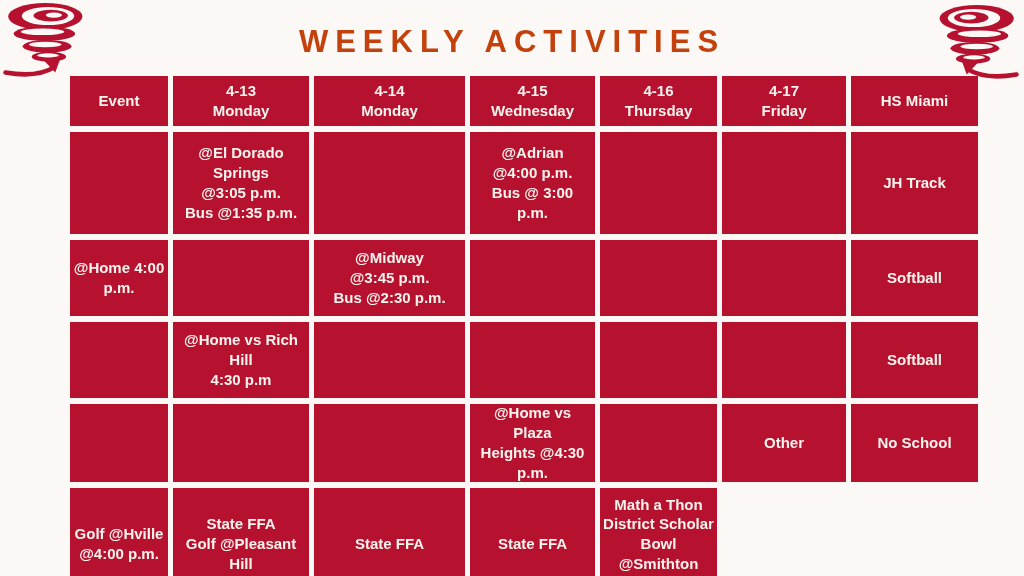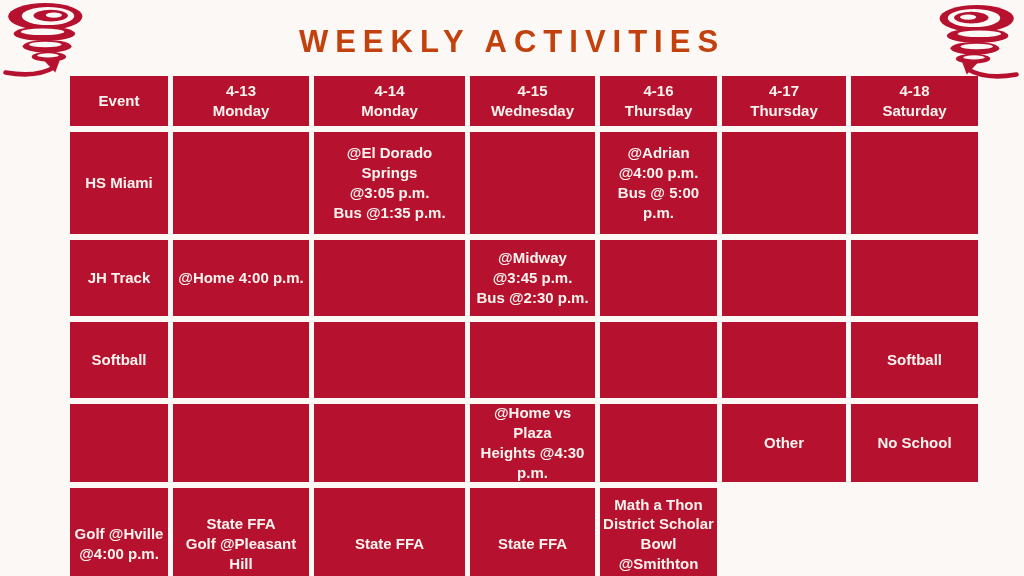--- a/index.html
+++ b/index.html
@@ -105,49 +105,49 @@
     <div class="cell hdr">Event</div>
     <div class="cell hdr">4-13
 Monday</div>
     <div class="cell hdr">4-14
 Monday</div>
     <div class="cell hdr">4-15
 Wednesday</div>
     <div class="cell hdr">4-16
 Thursday</div>
     <div class="cell hdr">4-17
-Thursday</div>
-    <div class="cell hdr">4-18
-Saturday</div>
+Friday</div>
 
     <div class="cell">HS Miami</div>
     <div class="cell"></div>
     <div class="cell">@El Dorado Springs
 @3:05 p.m.
 Bus @1:35 p.m.</div>
     <div class="cell"></div>
     <div class="cell">@Adrian
 @4:00 p.m.
-Bus @ 5:00
+Bus @ 3:00
 p.m.</div>
     <div class="cell"></div>
     <div class="cell"></div>
 
     <div class="cell">JH Track</div>
     <div class="cell">@Home 4:00 p.m.</div>
     <div class="cell"></div>
     <div class="cell">@Midway
 @3:45 p.m.
 Bus @2:30 p.m.</div>
     <div class="cell"></div>
     <div class="cell"></div>
     <div class="cell"></div>
 
     <div class="cell">Softball</div>
     <div class="cell"></div>
+    <div class="cell">@Home vs Rich Hill
+4:30 p.m</div>
     <div class="cell"></div>
     <div class="cell"></div>
     <div class="cell"></div>
     <div class="cell"></div>
 
     <div class="cell">Softball</div>
     <div class="cell"></div>
     <div class="cell"></div>
     <div class="cell"></div>
     <div class="cell">@Home vs Plaza

